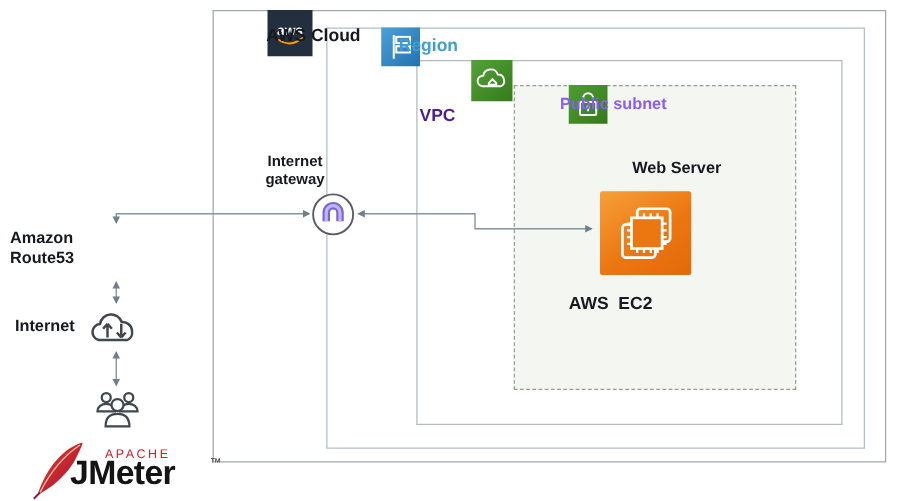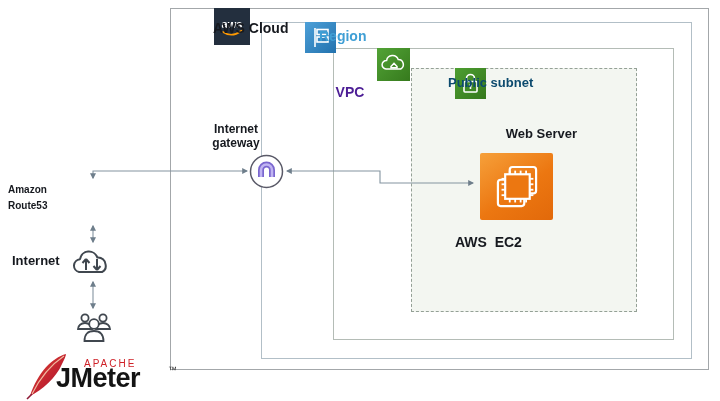--- a/index.html
+++ b/index.html
@@ -14,25 +14,25 @@
   .box.subnet{left:411px;top:68px;width:224px;height:242px;border:1px dashed #94a096;background:#f3f6f1;}
   .badge{position:absolute;display:flex;align-items:center;justify-content:center;margin-left:44px;}
   .badge.aws{left:170px;top:8px;width:36px;height:37px;background:#232f3e;}
   .badge.region-b{left:261px;top:22px;width:31px;height:31px;background:linear-gradient(135deg,#4da0d8,#2372ae);}
   .badge.vpc-b{left:333px;top:48px;width:33px;height:33px;background:linear-gradient(135deg,#52a336,#367a1d);}
   .badge.subnet-b{left:411px;top:68px;width:31px;height:31px;background:linear-gradient(135deg,#4d9e31,#35781c);}
   .lbl{position:absolute;font-weight:bold;color:#16191f;white-space:nowrap;}
   .lbl.cloud-l{left:213px;top:20px;font-size:14px;}
   .lbl.region-l{left:300px;top:28px;font-size:14px;color:#3f9fd5;margin-left:19px;}
   .lbl.vpc-l{left:333px;top:84px;width:34px;font-size:14px;color:#4c1d95;text-align:center;}
-  .lbl.subnet-l{left:448px;top:75px;font-size:13px;color:#0c4a6e;}
+  .lbl.subnet-l{left:448px;top:75px;font-size:13px;color:#8b5cf6;}
   .lbl.webserver-l{left:455px;top:126px;width:122px;font-size:13px;text-align:right;}
   .lbl.ec2-l{left:455px;top:234px;width:122px;font-size:14px;text-align:left;white-space:pre;}
   .lbl.igw-l{left:190px;top:122px;width:92px;font-size:12px;text-align:center;line-height:14px;}
-  .lbl.r53-l{left:8px;top:182px;font-size:10px;line-height:16px;}
+  .lbl.r53-l{left:8px;top:182px;font-size:13px;line-height:16px;}
   .lbl.inet-l{left:12px;top:253px;font-size:13px;}
   .node{position:absolute;}
   .ec2-icon{left:480px;top:153px;width:73px;height:67px;background:linear-gradient(145deg,#f6a03a 0%,#ec7711 55%,#e2690a 100%);border-radius:2px;display:flex;align-items:center;justify-content:center;}
   .gateway{left:249px;top:154px;width:35px;height:35px;}
   .r53-icon{left:75px;top:180px;width:38px;height:41px;background:linear-gradient(145deg,#9168e6,#6d3bc0);display:flex;align-items:center;justify-content:center;}
   .inet-cloud{left:67px;top:242px;width:50px;height:38px;}
   .users-icon{left:74px;top:309px;width:40px;height:44px;}
   .jmeter{left:22px;top:348px;width:170px;height:52px;}
   .jmeter .feather{position:absolute;left:4px;top:4px;width:44px;height:48px;}
   .jmeter .apache{position:absolute;left:62px;top:10px;font-size:10px;font-weight:normal;letter-spacing:2px;color:#cf2027;}

